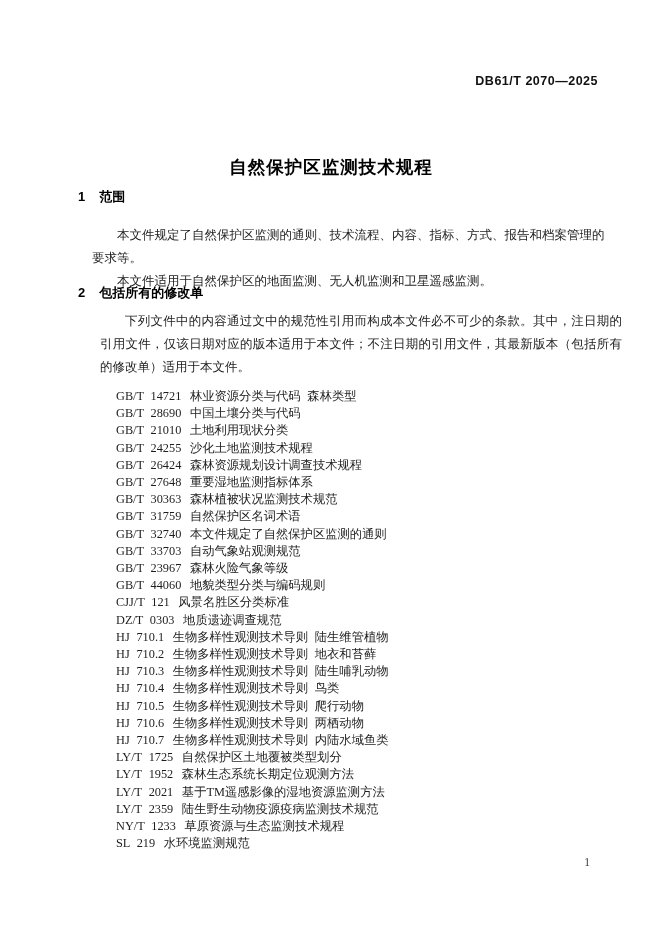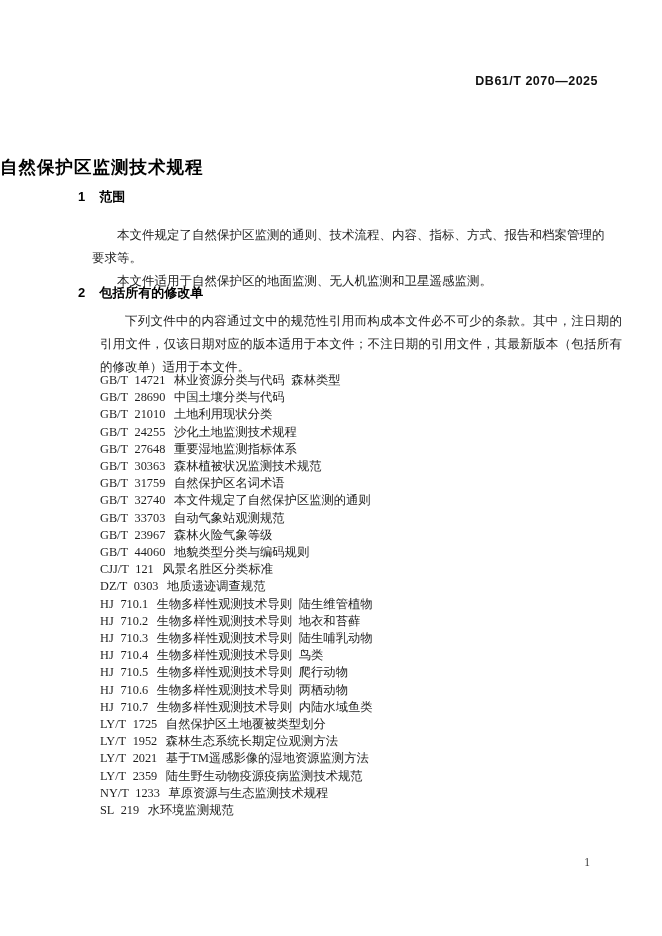--- a/index.html
+++ b/index.html
@@ -29,21 +29,21 @@
     font-weight: 600;
     font-size: 12.5px;
     letter-spacing: 0.5px;
     color: #111;
   }
   .doc-title {
     position: absolute;
     top: 143px;
     left: 0;
     width: 100%;
-    text-align: left;
+    text-align: center;
     font-family: "Liberation Sans", "DejaVu Sans", sans-serif;
     font-weight: 700;
     font-size: 17.5px;
     letter-spacing: 1px;
     color: #000;
   }
   .sec-heading {
     position: absolute;
     left: 78px;
     font-family: "Liberation Sans", "DejaVu Sans", sans-serif;
@@ -65,21 +65,21 @@
   #sec2-intro { top: 310px; text-align: justify; margin-left: 8px; }
   .sec-body p {
     margin: 0;
     text-indent: 2em;
   }
   .ref-list {
     position: absolute;
     top: 372px;
     left: 100px;
     width: 500px;
-    margin: 0;
+    margin: 16px;
     padding: 0;
     list-style: none;
     font-size: 12.3px;
     line-height: 17.2px;
     word-spacing: 0.3em;
   }
   .ref-list .ref-code {
     margin-right: 0.7em;
     white-space: nowrap;
   }
@@ -125,20 +125,23 @@
       <li>
       <span class="ref-code">GB/T 28690</span><span class="ref-title">中国土壤分类与代码</span>
     </li>
       <li>
       <span class="ref-code">GB/T 21010</span><span class="ref-title">土地利用现状分类</span>
     </li>
       <li>
       <span class="ref-code">GB/T 24255</span><span class="ref-title">沙化土地监测技术规程</span>
     </li>
       <li>
+      <span class="ref-code">GB/T 26424</span><span class="ref-title">森林资源规划设计调查技术规程</span>
+    </li>
+      <li>
       <span class="ref-code">GB/T 27648</span><span class="ref-title">重要湿地监测指标体系</span>
     </li>
       <li>
       <span class="ref-code">GB/T 30363</span><span class="ref-title">森林植被状况监测技术规范</span>
     </li>
       <li>
       <span class="ref-code">GB/T 31759</span><span class="ref-title">自然保护区名词术语</span>
     </li>
       <li>
       <span class="ref-code">GB/T 32740</span><span class="ref-title">本文件规定了自然保护区监测的通则</span>

